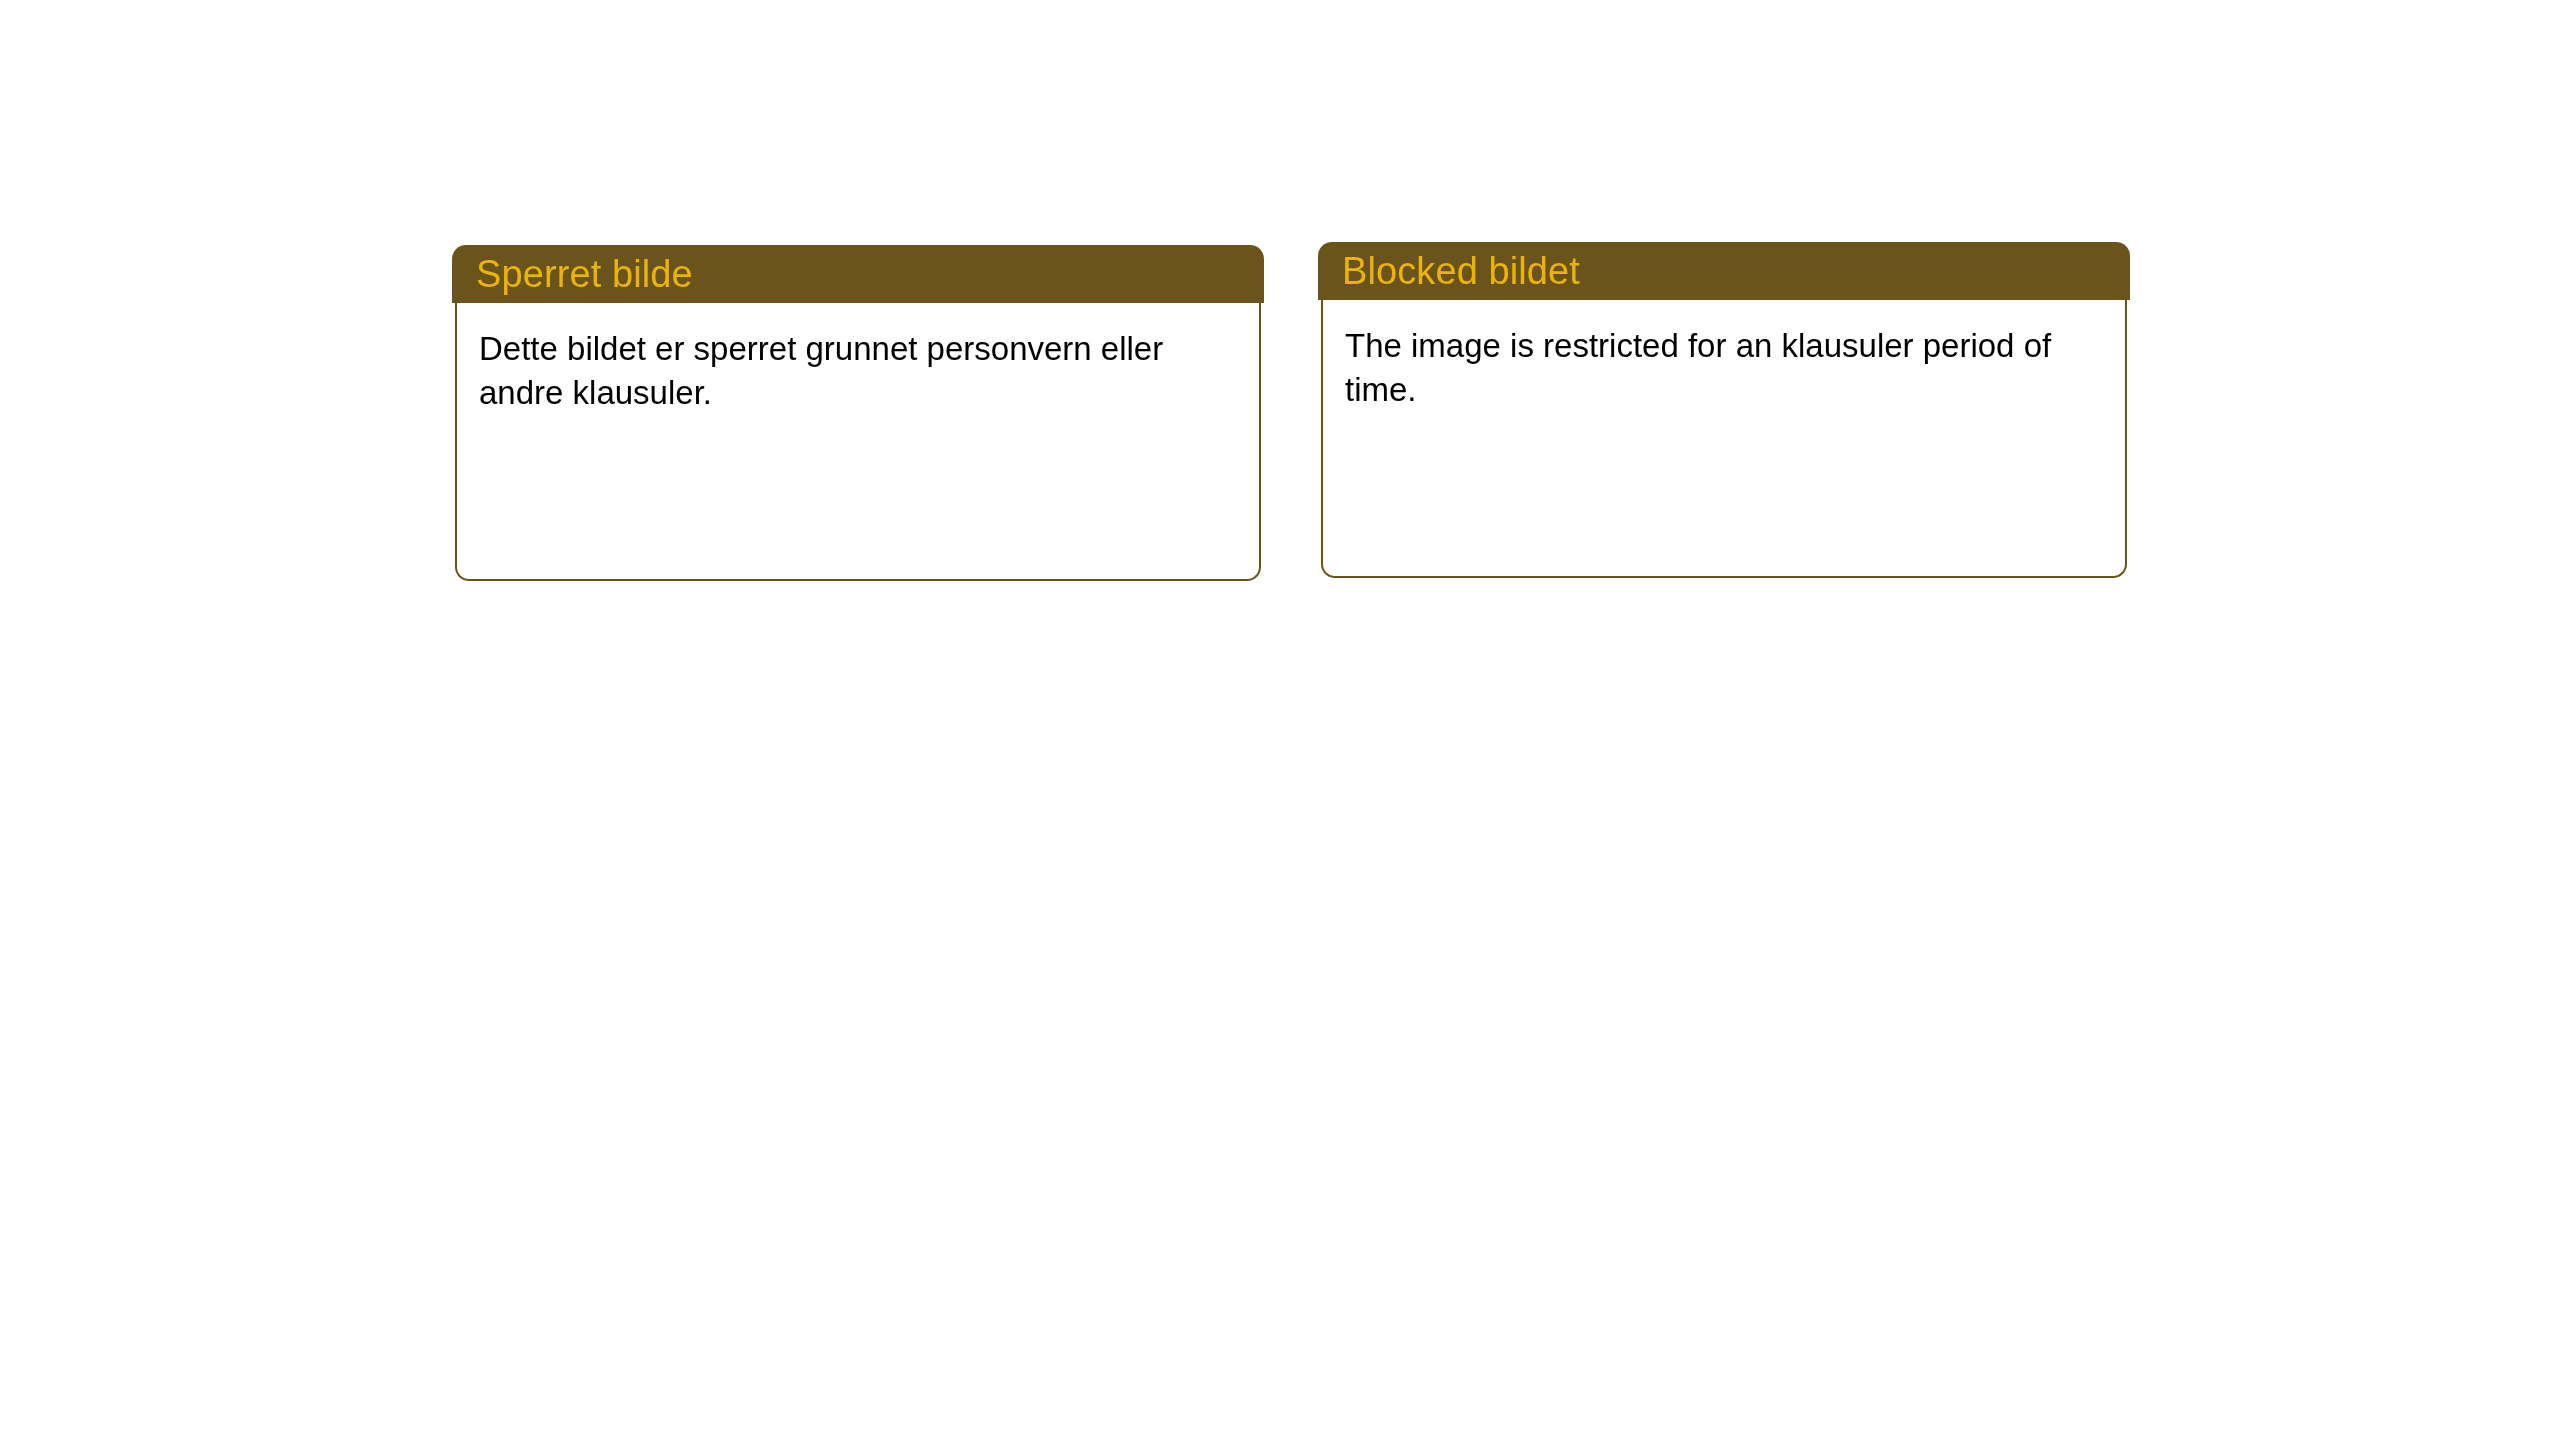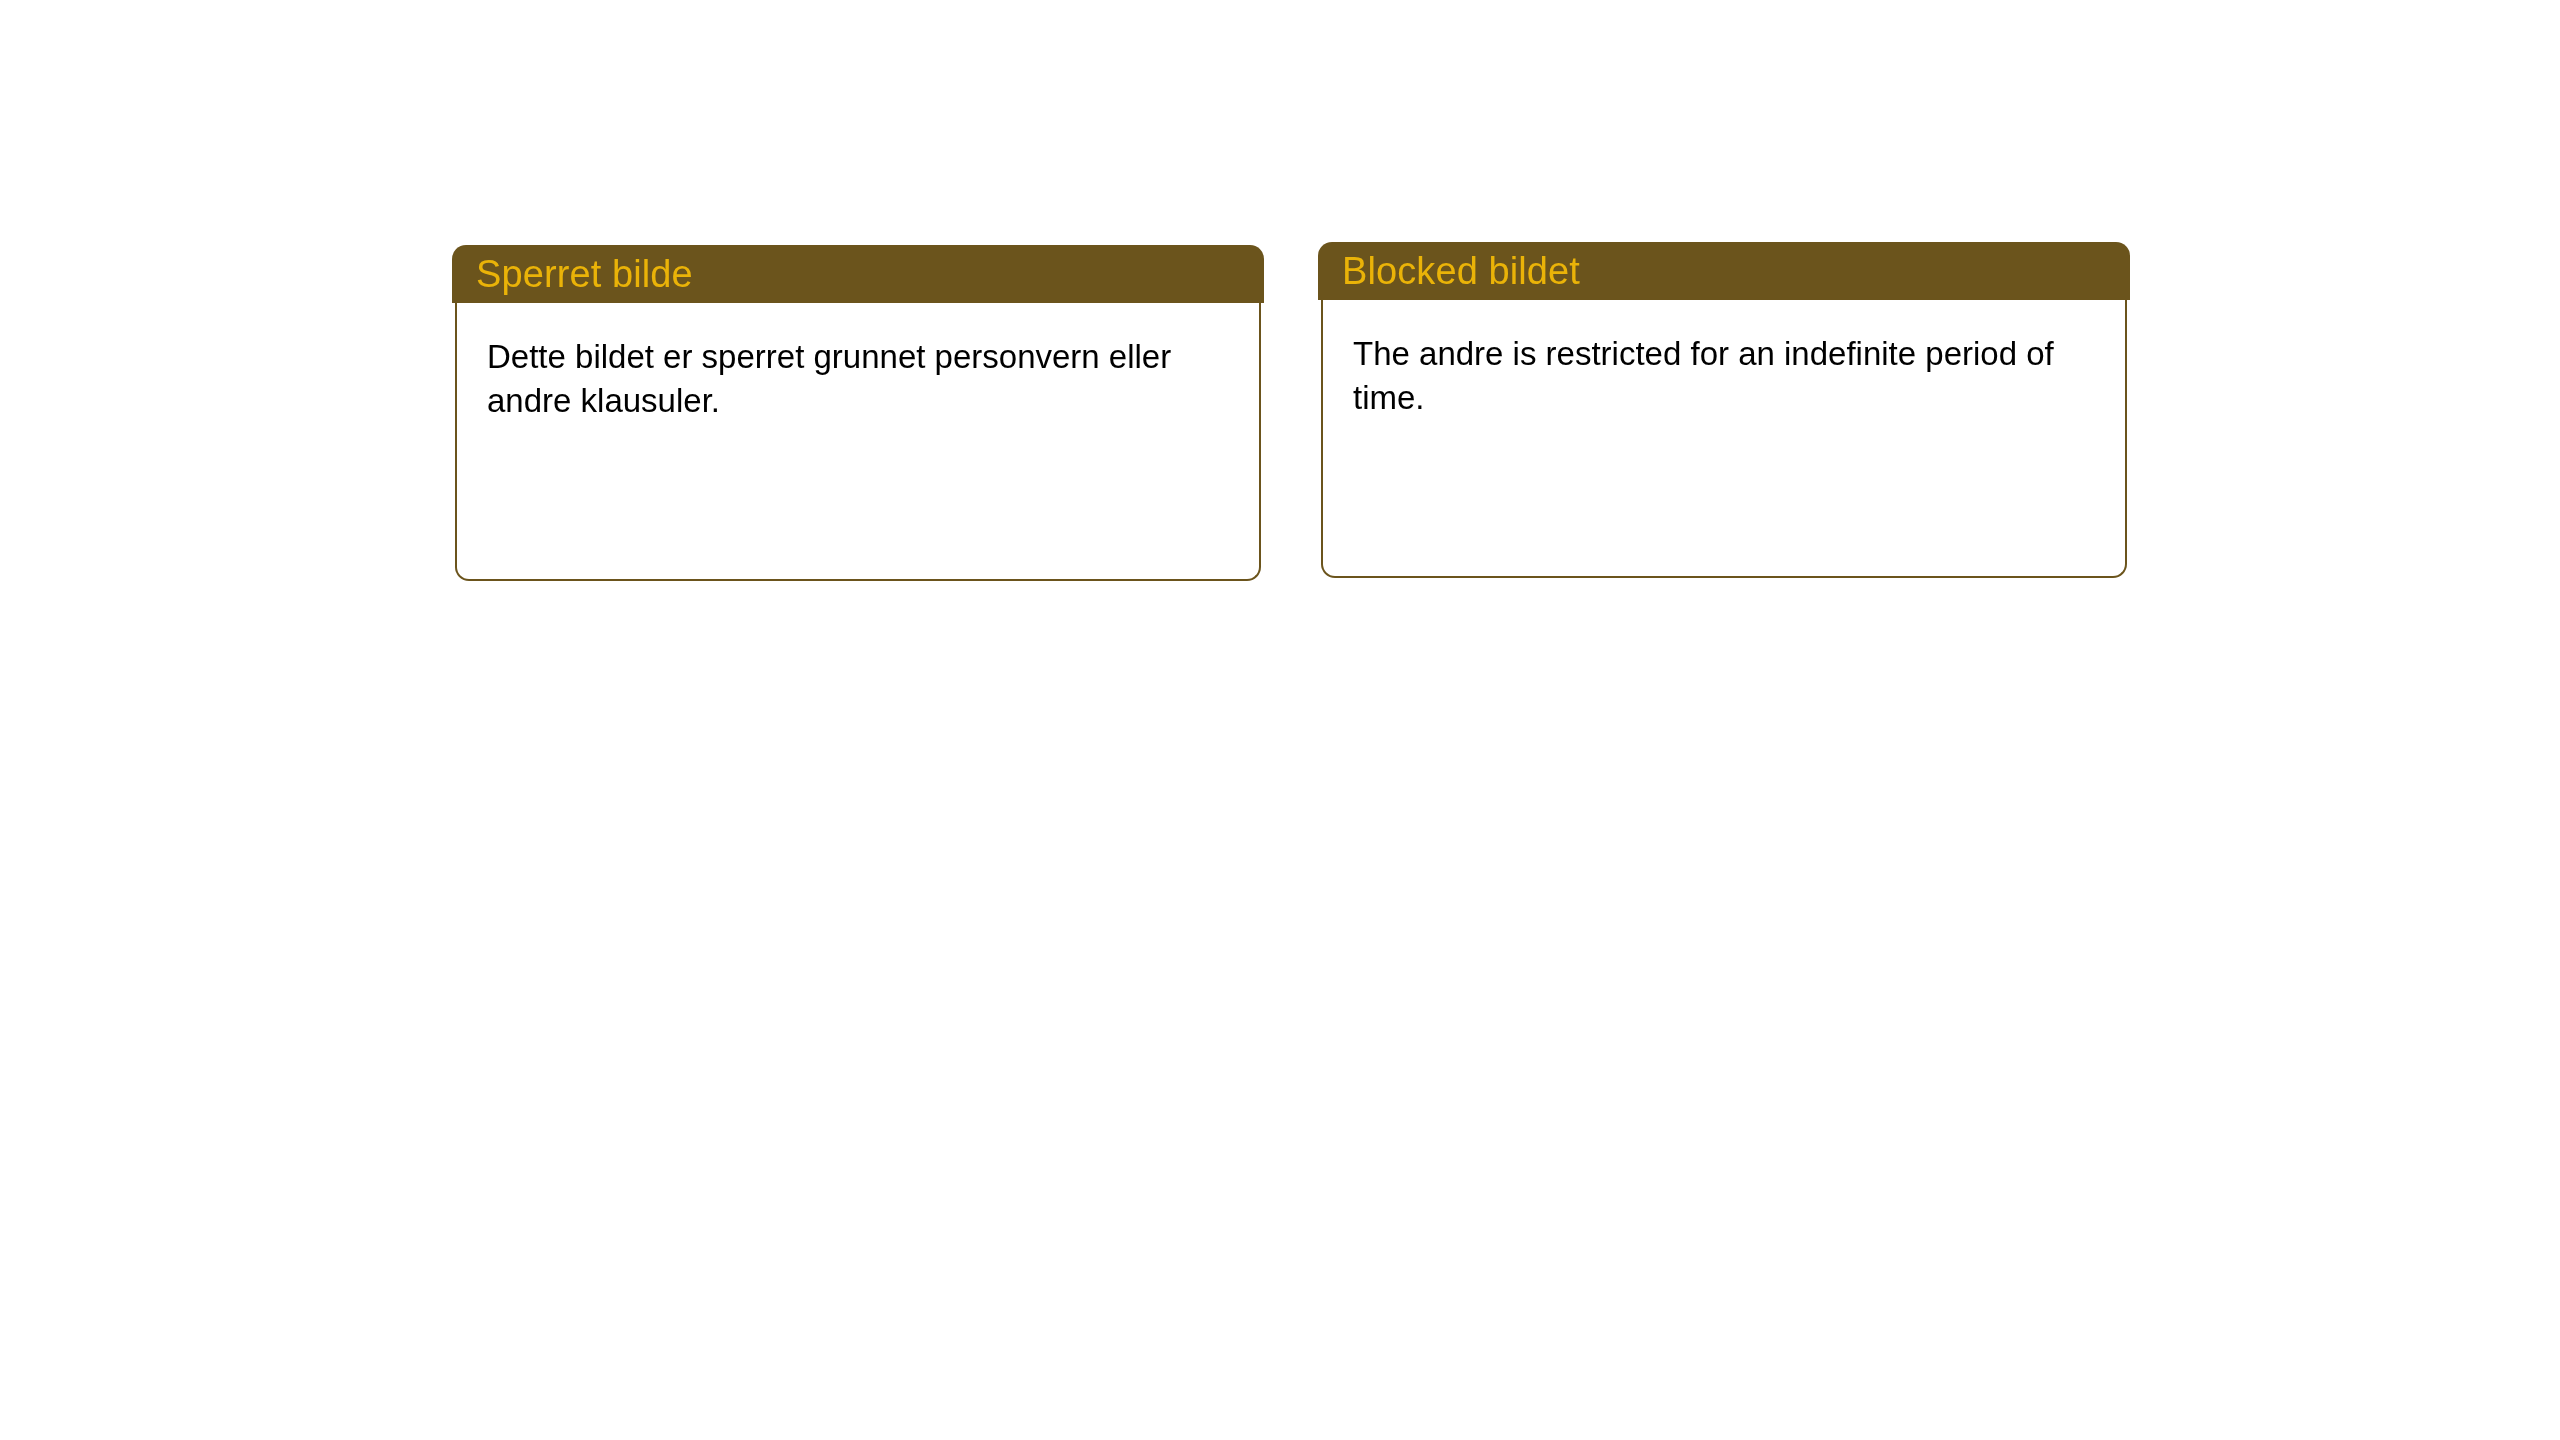--- a/index.html
+++ b/index.html
@@ -51,21 +51,21 @@
     box-sizing: border-box;
     background: #ffffff;
     border: 2px solid #6b541c;
     border-top: none;
     border-bottom-left-radius: 14px;
     border-bottom-right-radius: 14px;
     padding: 24px 22px 18px 22px;
   }
 
   .notice-card .card-paragraph {
-    margin: 8px;
+    margin: 0;
     color: #000000;
     font-size: 33px;
     line-height: 44px;
     font-weight: 400;
   }
 
   .notice-card .card-paragraph + .card-paragraph {
     margin-top: 44px;
   }
 
@@ -104,17 +104,17 @@
     <div class="card-body">
       <p class="card-paragraph">Dette bildet er sperret grunnet personvern eller andre klausuler.</p>
     </div>
   </section>
 
   <section class="notice-card" id="card-blocked-en">
     <div class="card-header">
       <h1 class="card-title">Blocked bildet</h1>
     </div>
     <div class="card-body">
-      <p class="card-paragraph">The andre is restricted for an indefinite period of time.</p>
+      <p class="card-paragraph">The image is restricted for an klausuler period of time.</p>
     </div>
   </section>
 
 </div>
 
 </body></html>

